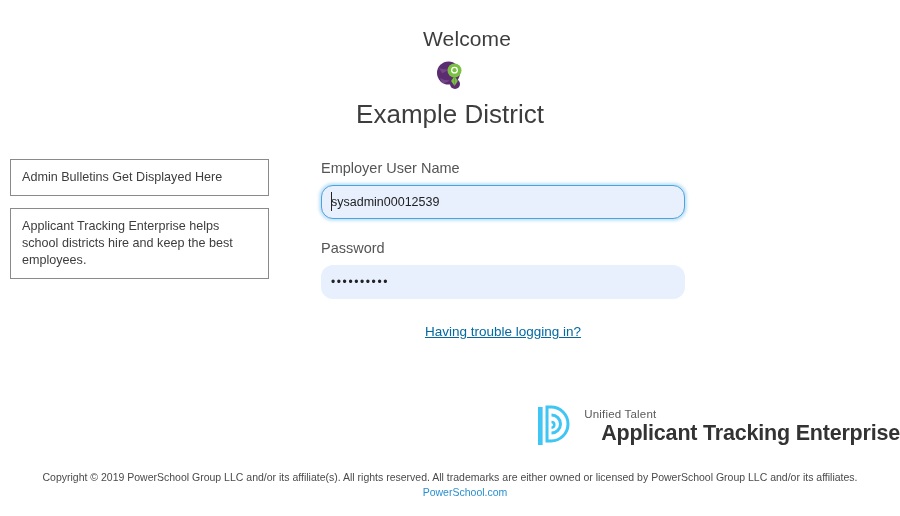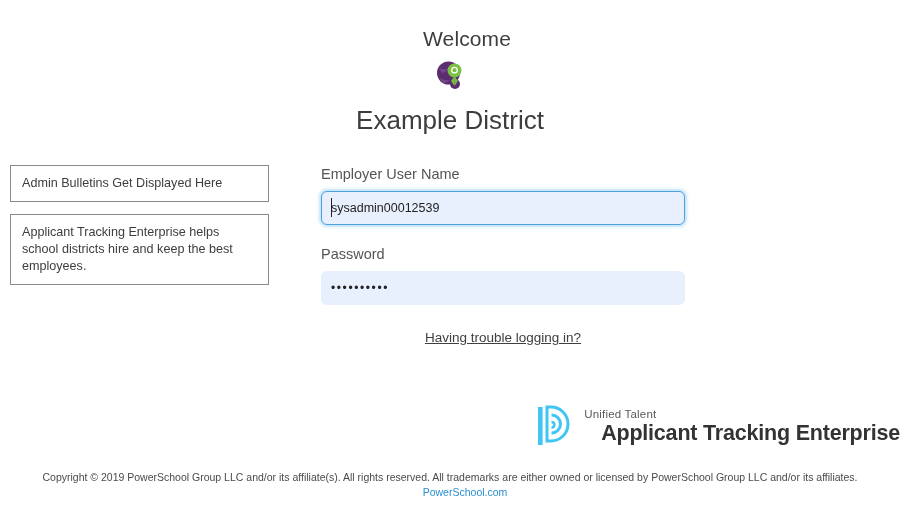--- a/index.html
+++ b/index.html
@@ -36,21 +36,21 @@
     width: 34px;
     height: 34px;
     margin: 5px auto 2px auto;
     display: block;
   }
   .district-name {
     font-size: 26px;
     font-weight: 400;
     color: #3d3d3d;
     line-height: 34px;
-    margin-top: 12px;
+    margin-top: 6px;
   }
 
   
   .content {
     position: relative;
     width: 100%;
     margin-top: 28px;
   }
 
   
@@ -79,21 +79,21 @@
   }
   .field-label {
     font-size: 14.5px;
     color: #555555;
     margin-bottom: 7px;
     line-height: 19px;
   }
   .field-input {
     width: 100%;
     height: 34px;
-    border-radius: 6px;
+    border-radius: 12px;
     font-size: 12.5px;
     font-family: "Liberation Sans", sans-serif;
     padding: 8px 9px;
     color: #222222;
     background: #e8f0fe;
     border: 1px solid transparent;
     outline: none;
     display: block;
   }
   .field-input.focused {
@@ -133,21 +133,21 @@
     cursor: pointer;
     letter-spacing: .2px;
   }
 
   .trouble-link-row {
     text-align: center;
     margin-top: 14px;
   }
   .trouble-link {
     font-size: 13.5px;
-    color: #404040;
+    color: #0369a1;
     text-decoration: underline;
     cursor: pointer;
   }
 
   
   .footer-brand {
     position: absolute;
     left: 0;
     top: 405px;
     width: 100%;

